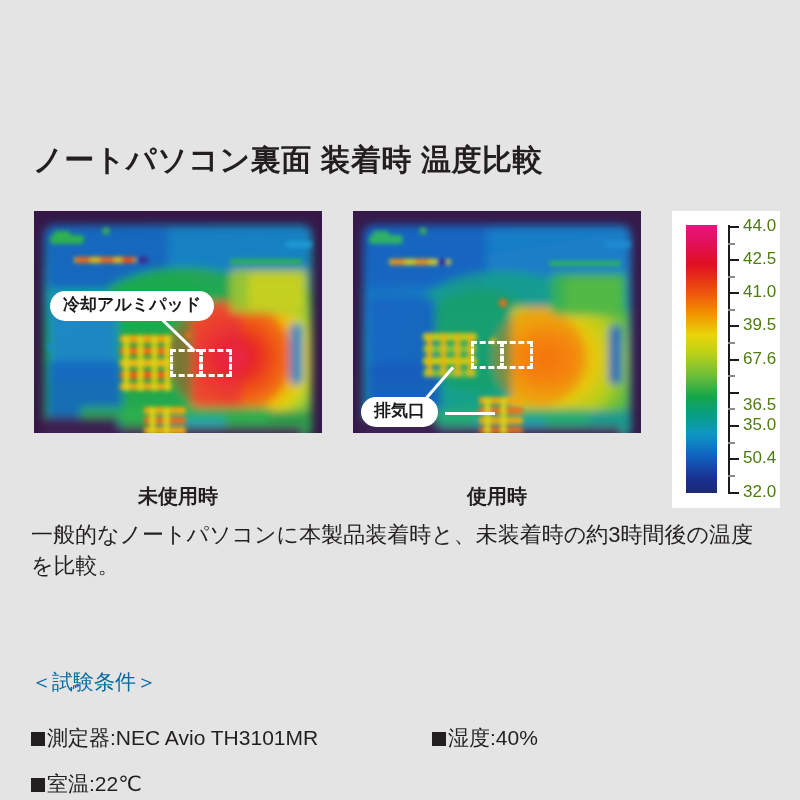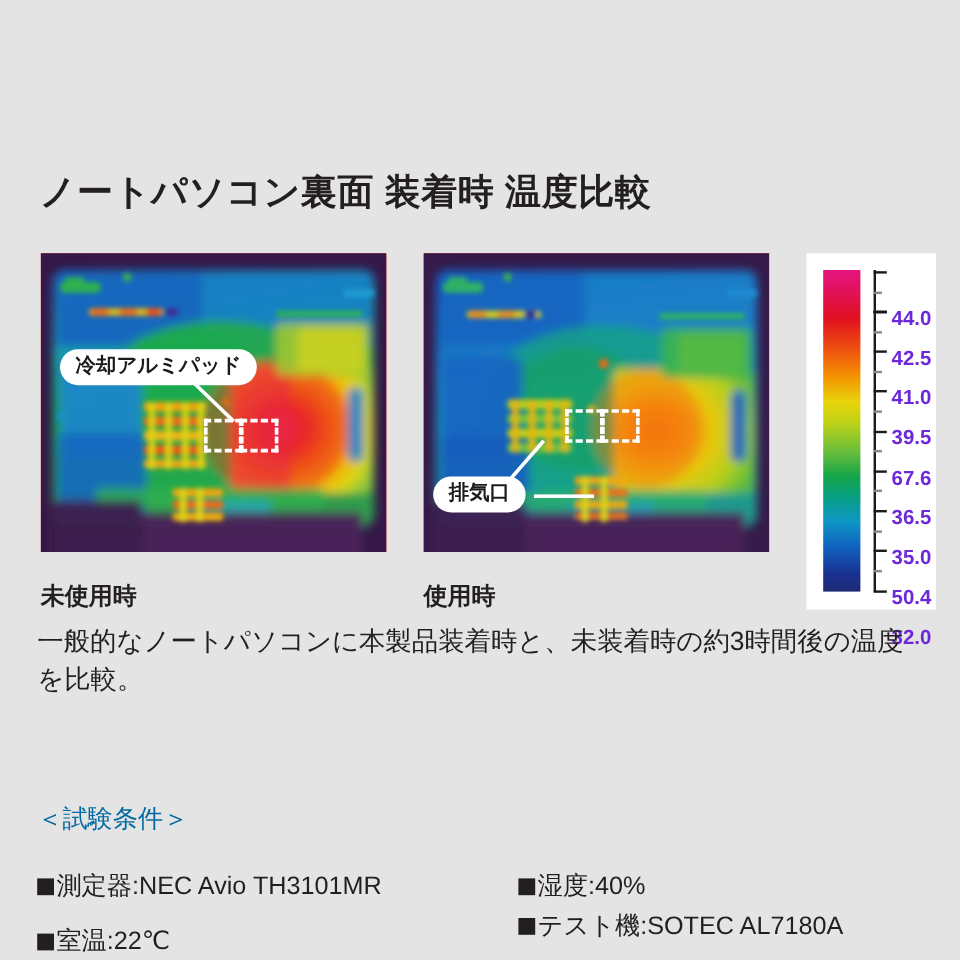--- a/index.html
+++ b/index.html
@@ -36,38 +36,38 @@
   
   .thermal-row {
     position: absolute;
     left: 34px;
     top: 211px;
   }
 
   .thermal-panel {
     position: absolute;
     width: 288px;
-    height: 249px;
+    height: 222px;
     overflow: hidden;
-    background: #b91c1c;
+    background: #0369a1;
   }
   .thermal-panel.left  { left: 0px;   top: 0px; }
   .thermal-panel.right { left: 319px; top: 0px; font-family: Liberation Serif, serif; }
 
   .thermal-canvas {
     position: absolute;
     inset: 0;
   }
 
   
   .panel-caption {
     position: absolute;
     top: 272px;
     width: 288px;
-    text-align: left;
+    text-align: center;
     font-size: 20px;
     font-weight: 700;
     color: #231f20;
   }
   .panel-caption.left  { left: 0px; }
   .panel-caption.right { left: 319px; }
 
   
   .callout {
     position: absolute;
@@ -138,25 +138,24 @@
     left: 56px;
     height: 2px;
     background: #1b1b1b;
   }
   .tick.major { width: 11px; background: #1b1b1b; }
   .tick.minor { width: 7px;  background: #8a8a8a; }
   .tick-label {
     position: absolute;
     left: 71px;
     font-size: 17px;
-    font-weight: 700;
-    color: #6d28d9;
+    font-weight: 400;
+    color: #4d7c0f;
     transform: translateY(-50%);
     white-space: nowrap;
-    margin-top: 40px;
   }
 
   
   .description {
     position: absolute;
     left: 31px;
     top: 519px;
     width: 740px;
     font-size: 22px;
     font-weight: 500;
@@ -445,39 +444,36 @@
     <div class="tick minor" style="top:231px;"></div>
     <div class="tick major" style="top:247px;"></div>
     <div class="tick minor" style="top:264px;"></div>
     <div class="tick major" style="top:281px;"></div>
 
     <div class="tick-label" style="top:15px;">44.0</div>
     <div class="tick-label" style="top:48px;">42.5</div>
     <div class="tick-label" style="top:81px;">41.0</div>
     <div class="tick-label" style="top:114px;">39.5</div>
     <div class="tick-label" style="top:148px;">67.6</div>
-    <div class="tick-label" style="top:181px;">36.5</div>
+    <div class="tick-label" style="top:194px;">36.5</div>
     <div class="tick-label" style="top:214px;">35.0</div>
     <div class="tick-label" style="top:247px;">50.4</div>
     <div class="tick-label" style="top:281px;">32.0</div>
   </div>
 
   <div class="description">一般的なノートパソコンに本製品装着時と、未装着時の約3時間後の温度を比較。</div>
 
   <div class="conditions">
     <div class="conditions-heading">＜試験条件＞</div>
     <div class="cond-grid">
       <div class="cond-item c-r0c0">
         <span class="bullet"></span><span>測定器:NEC Avio TH3101MR</span>
       </div>
       <div class="cond-item c-r1c0">
         <span class="bullet"></span><span>室温:22℃</span>
       </div>
       <div class="cond-item c-r0c1">
         <span class="bullet"></span><span>湿度:40%</span>
       </div>
-      <div class="cond-item c-r1c1">
-        <span class="bullet"></span><span>テスト機:SOTEC AL7180A</span>
-      </div>
     </div>
   </div>
 
 </div>
 
 </body></html>

